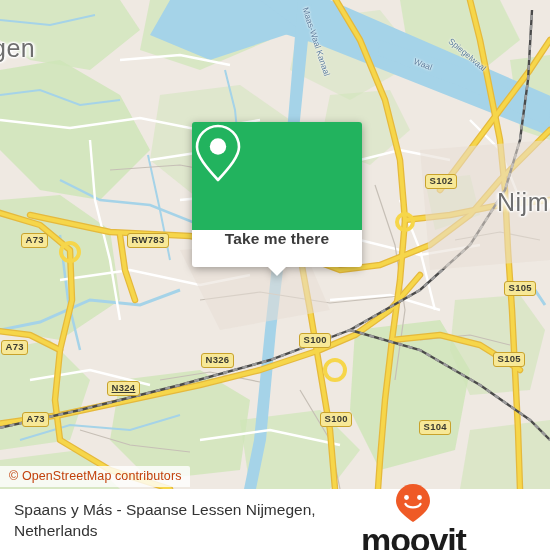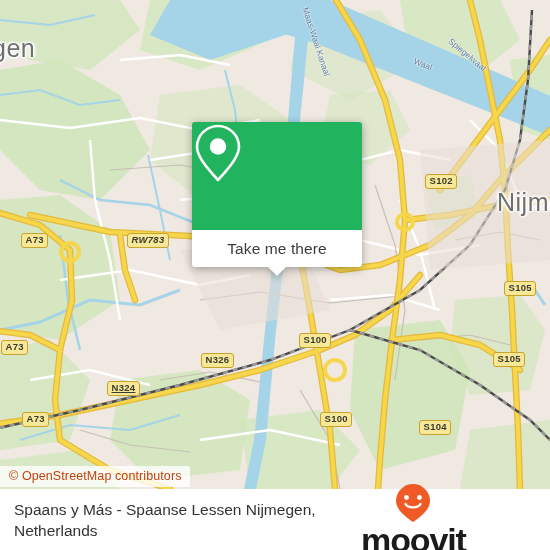--- a/index.html
+++ b/index.html
@@ -59,22 +59,23 @@
   #popup-head {
     height: 108px;
     background: #22b35e;
     border-radius: 3px 3px 0 0;
     display: flex; align-items: center; justify-content: center;
   }
   #popup-body {
     background: #ffffff;
     border-radius: 0 0 3px 3px;
     height: 37px;
-    display: flex; align-items: center; justify-content: center;
+    display: flex; align-items: flex-start; justify-content: center;
     position: relative;
+    font-weight: bold;
   }
   #popup-label {
     font-size: 15.5px;
     color: #3b3b3b;
     letter-spacing: .1px;
   }
   #popup-tail {
     position: absolute;
     left: 50%; margin-left: -10px; bottom: -9px;
     width: 0; height: 0;
@@ -261,21 +262,21 @@
     </svg>
 
     <div class="mlabel city-label" style="left:497px;top:188px;">Nijmegen</div>
     <div class="mlabel city-label" style="left:-8px;top:34px;">gen</div>
 
     <div class="mlabel water-label" style="left:310px;top:6px;transform:rotate(72deg);transform-origin:left top;">Maas-Waal Kanaal</div>
     <div class="mlabel water-label" style="left:416px;top:56px;transform:rotate(22deg);transform-origin:left top;">Waal</div>
     <div class="mlabel water-label" style="left:453px;top:36px;transform:rotate(40deg);transform-origin:left top;">Spiegelwaal</div>
 
     <div class="shield" style="left:21px;top:233px;">A73</div>
-    <div class="shield" style="left:127px;top:233px;font-style:italic;">RW783</div>
+    <div class="shield" style="left:127px;top:233px;">RW783</div>
     <div class="shield" style="left:1px;top:340px;">A73</div>
     <div class="shield" style="left:107px;top:381px;text-decoration:underline;">N324</div>
     <div class="shield" style="left:22px;top:412px;">A73</div>
     <div class="shield" style="left:201px;top:353px;">N326</div>
     <div class="shield" style="left:299px;top:333px;">S100</div>
     <div class="shield" style="left:320px;top:412px;">S100</div>
     <div class="shield" style="left:419px;top:420px;">S104</div>
     <div class="shield" style="left:393px;top:174px;margin-left:32px;">S102</div>
     <div class="shield" style="left:504px;top:281px;">S105</div>
     <div class="shield" style="left:493px;top:352px;">S105</div>

